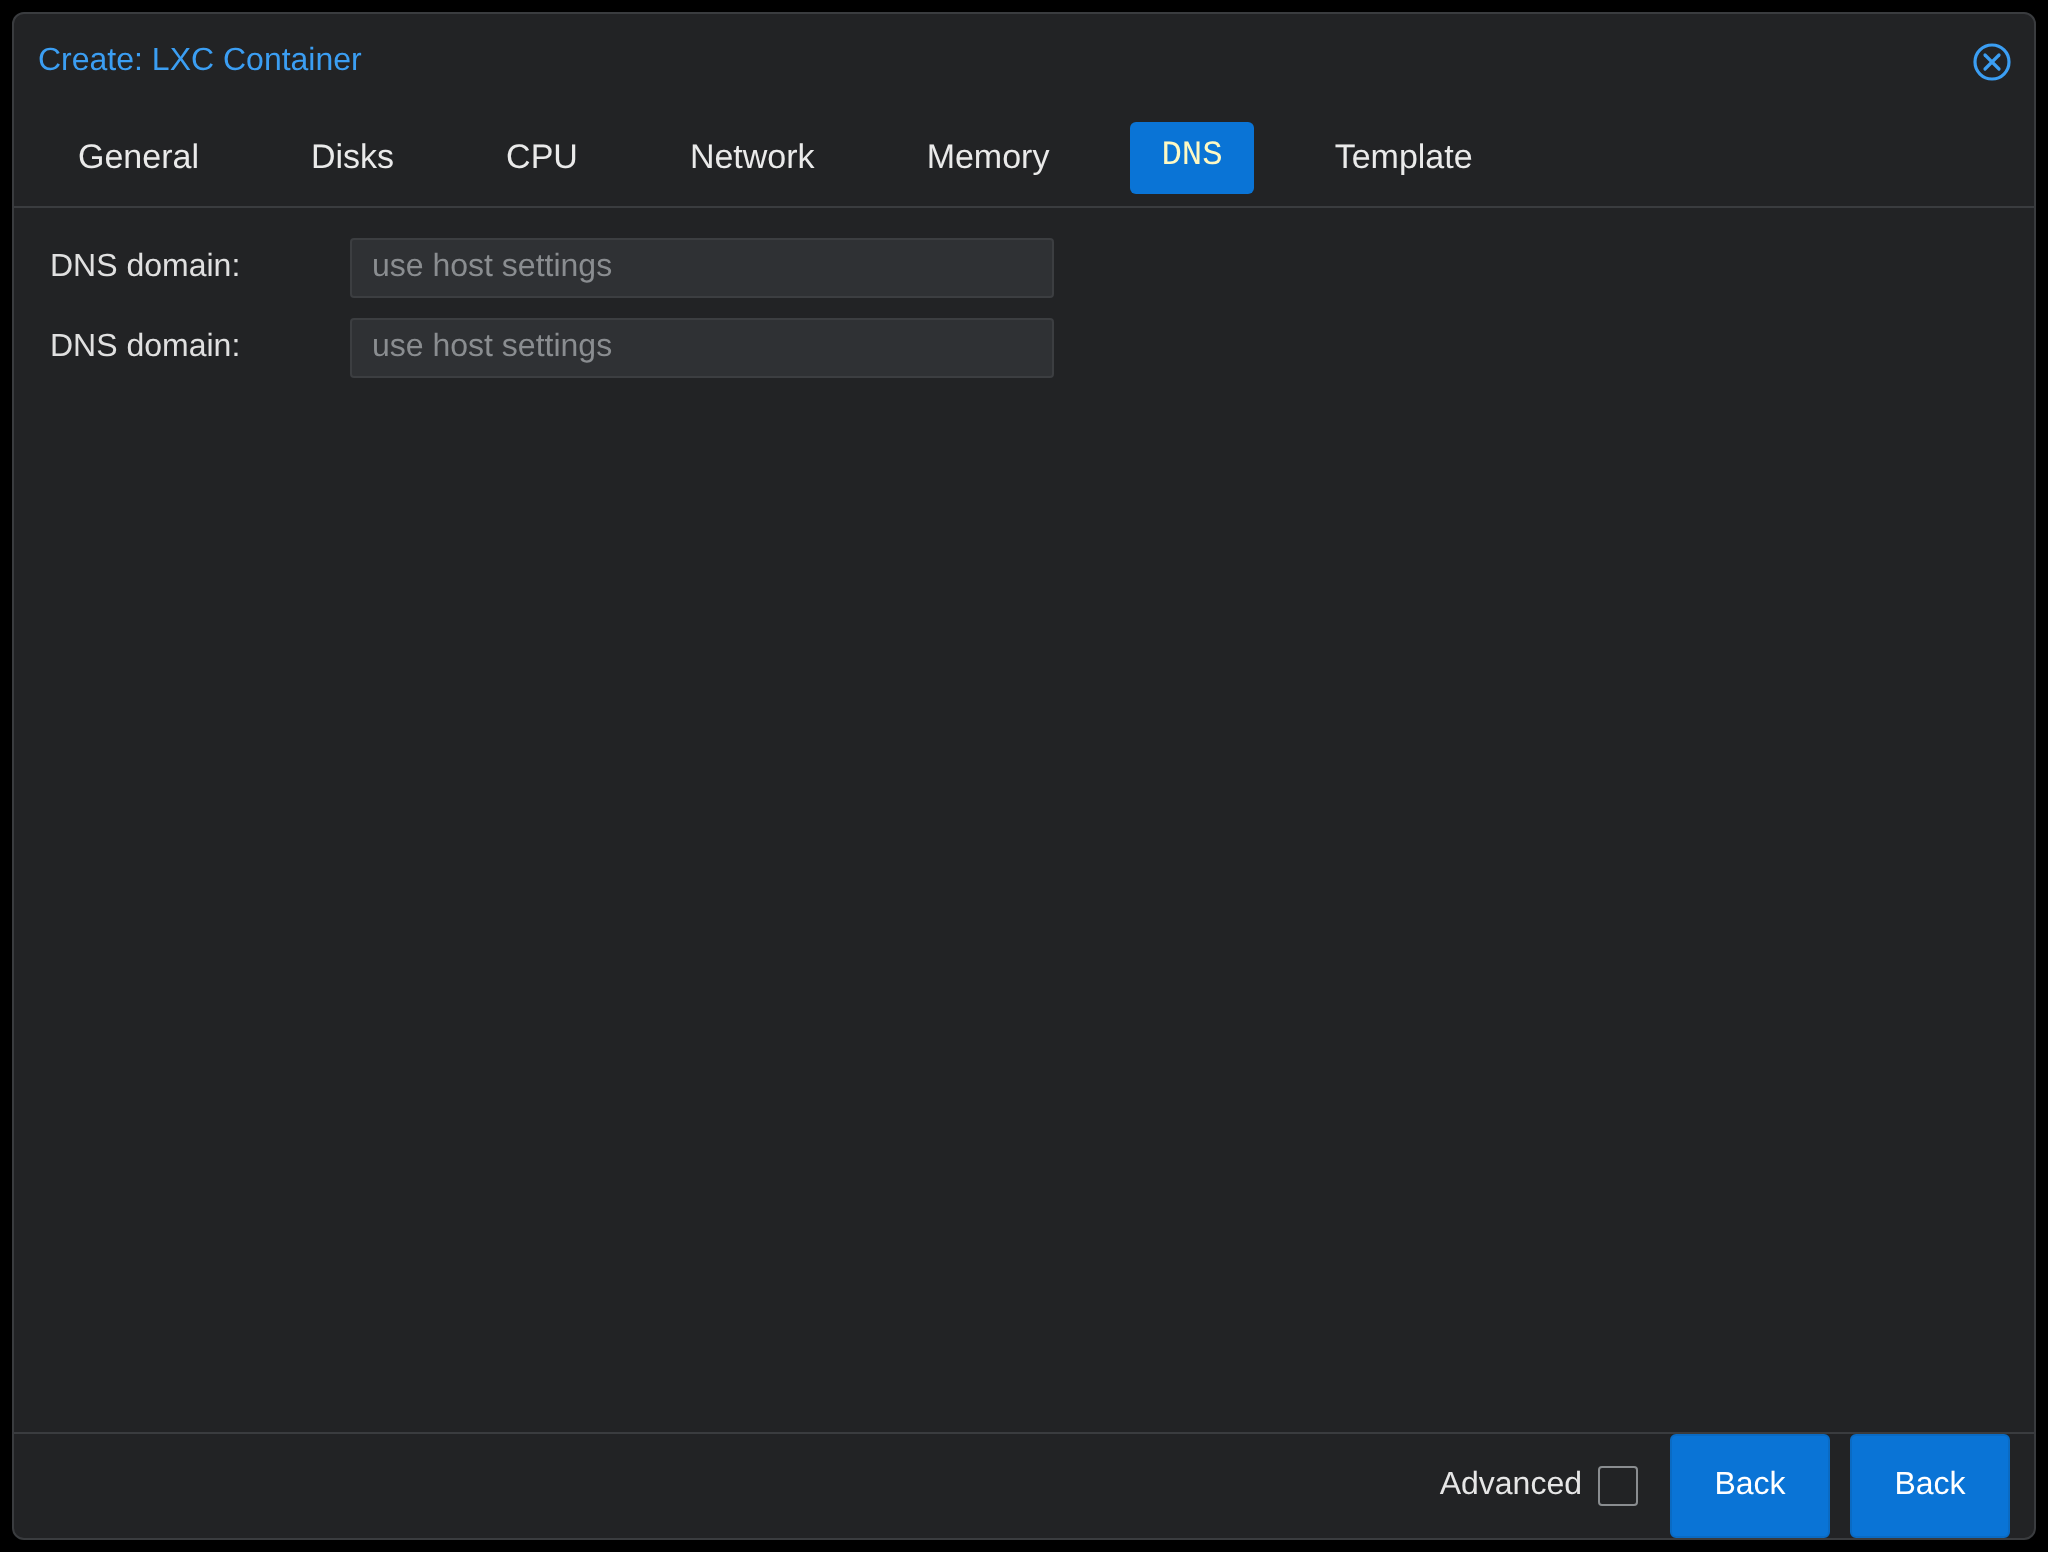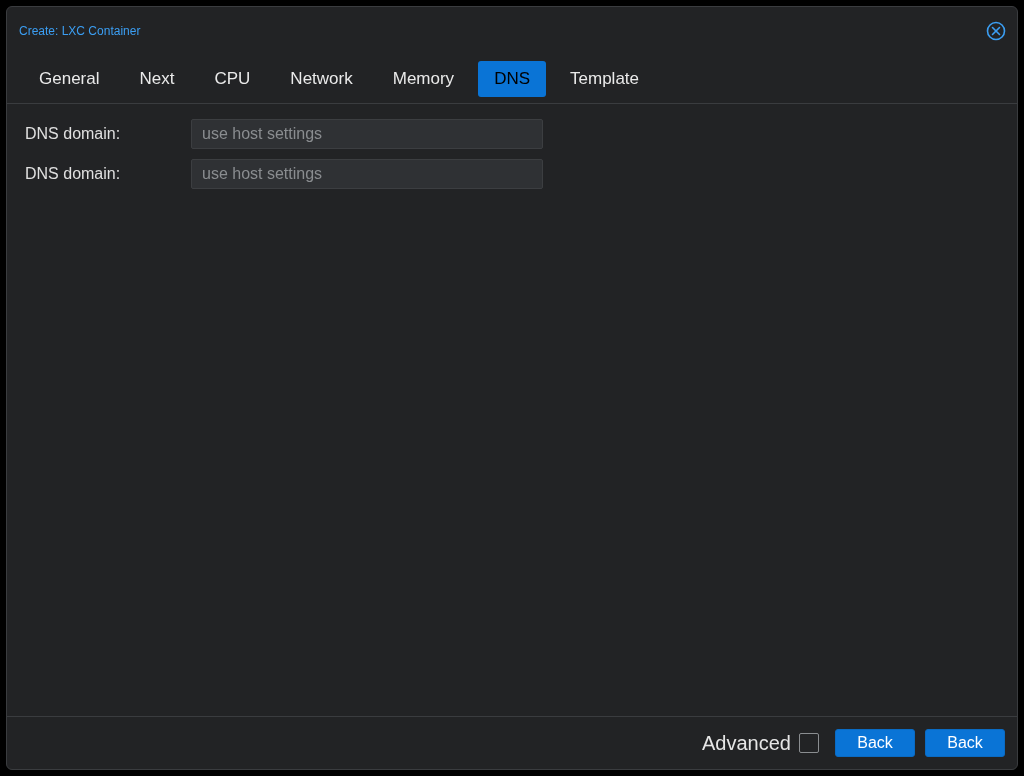--- a/index.html
+++ b/index.html
@@ -28,69 +28,69 @@
   }
   .titlebar {
     height: 48px;
     display: flex;
     align-items: center;
     padding: 0 12px;
     position: relative;
   }
   .title {
     color: #3b9ef3;
-    font-size: 12px;
+    font-size: 16px;
   }
   .close-btn {
     position: absolute;
     right: 10px;
     top: 50%;
     transform: translateY(-50%);
     width: 22px;
     height: 22px;
     cursor: pointer;
     display: flex;
     align-items: center;
     justify-content: center;
   }
   .close-btn svg { display:block; }
 
   .tabstrip {
     display: flex;
     align-items: center;
-    gap: 0;
+    gap: 16px;
     padding: 0 16px;
     border-bottom: 1px solid #3a3c3f;
     height: 48px;
   }
   .tab {
     padding: 8px 16px;
     color: #eaeaea;
     font-size: 17px;
     cursor: pointer;
     border-radius: 3px;
     margin-right: 8px;
     line-height: 20px;
   }
   .tab.active {
     background: #0a74d6;
-    color: #000000;
+    color: #fef9c3;
+    font-family: Liberation Mono, monospace;
   }
 
   .content {
     flex: 1 1 auto;
     padding: 14px 18px;
     position: relative;
   }
   .form-row {
     display: flex;
     align-items: center;
     height: 32px;
     margin-bottom: 8px;
-    gap: 16px;
   }
   .form-label {
     width: 150px;
     color: #e0e0e0;
     font-size: 16px;
   }
   .form-input {
     width: 330px;
     height: 28px;
     background: #2f3134;
@@ -113,34 +113,34 @@
     justify-content: flex-end;
     padding: 0 12px;
     gap: 10px;
   }
   .adv-wrap {
     display: flex;
     align-items: center;
     gap: 8px;
     margin-right: 6px;
     color: #e6e6e6;
-    font-size: 20px;
+    font-size: 16px;
     cursor: pointer;
   }
   .chk {
     width: 18px;
     height: 18px;
     border: 1px solid #8a8d90;
     background: transparent;
     display: inline-block;
     border-radius: 2px;
   }
   .btn {
     min-width: 80px;
-    height: 28px;
+    height: 52px;
     background: #0a74d6;
     border: 1px solid #0a6bc4;
     color: #fff;
     font-size: 16px;
     border-radius: 3px;
     cursor: pointer;
     padding: 0 18px;
   }
 </style>
 </head>
@@ -154,21 +154,21 @@
       <svg width="20" height="20" viewBox="0 0 20 20">
         <circle cx="10" cy="10" r="8.5" fill="none" stroke="#3b9ef3" stroke-width="1.6"></circle>
         <line x1="6.5" y1="6.5" x2="13.5" y2="13.5" stroke="#3b9ef3" stroke-width="1.6" stroke-linecap="round"></line>
         <line x1="13.5" y1="6.5" x2="6.5" y2="13.5" stroke="#3b9ef3" stroke-width="1.6" stroke-linecap="round"></line>
       </svg>
     </span>
   </div>
 
   <div class="tabstrip">
     <div class="tab">General</div>
-    <div class="tab">Next</div>
+    <div class="tab">Disks</div>
     <div class="tab">CPU</div>
     <div class="tab">Network</div>
     <div class="tab">Memory</div>
     <div class="tab active">DNS</div>
     <div class="tab">Template</div>
   </div>
 
   <div class="content">
 
     <div class="form-row">

